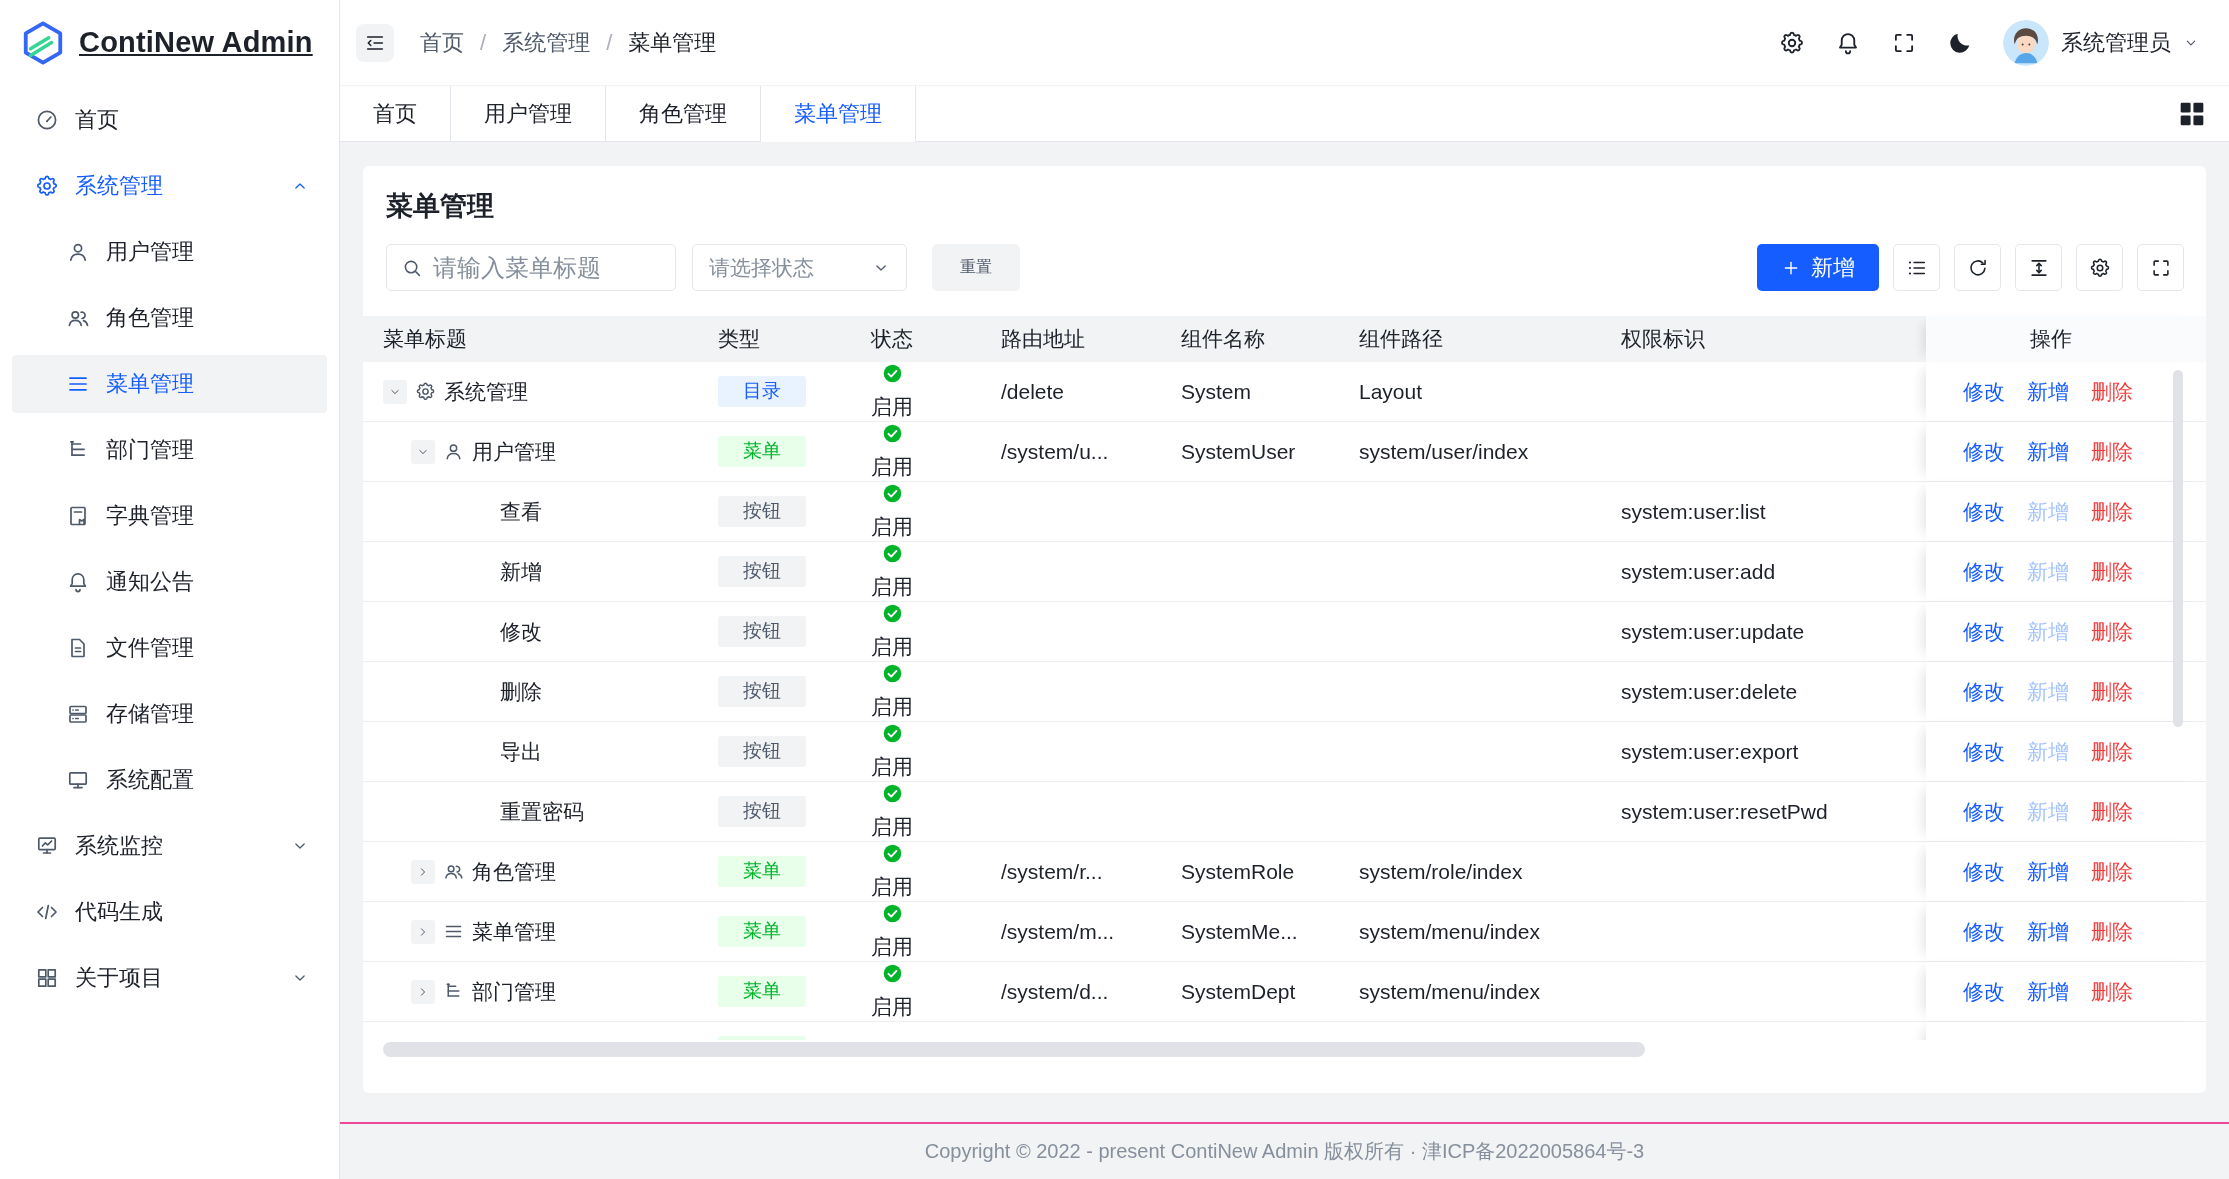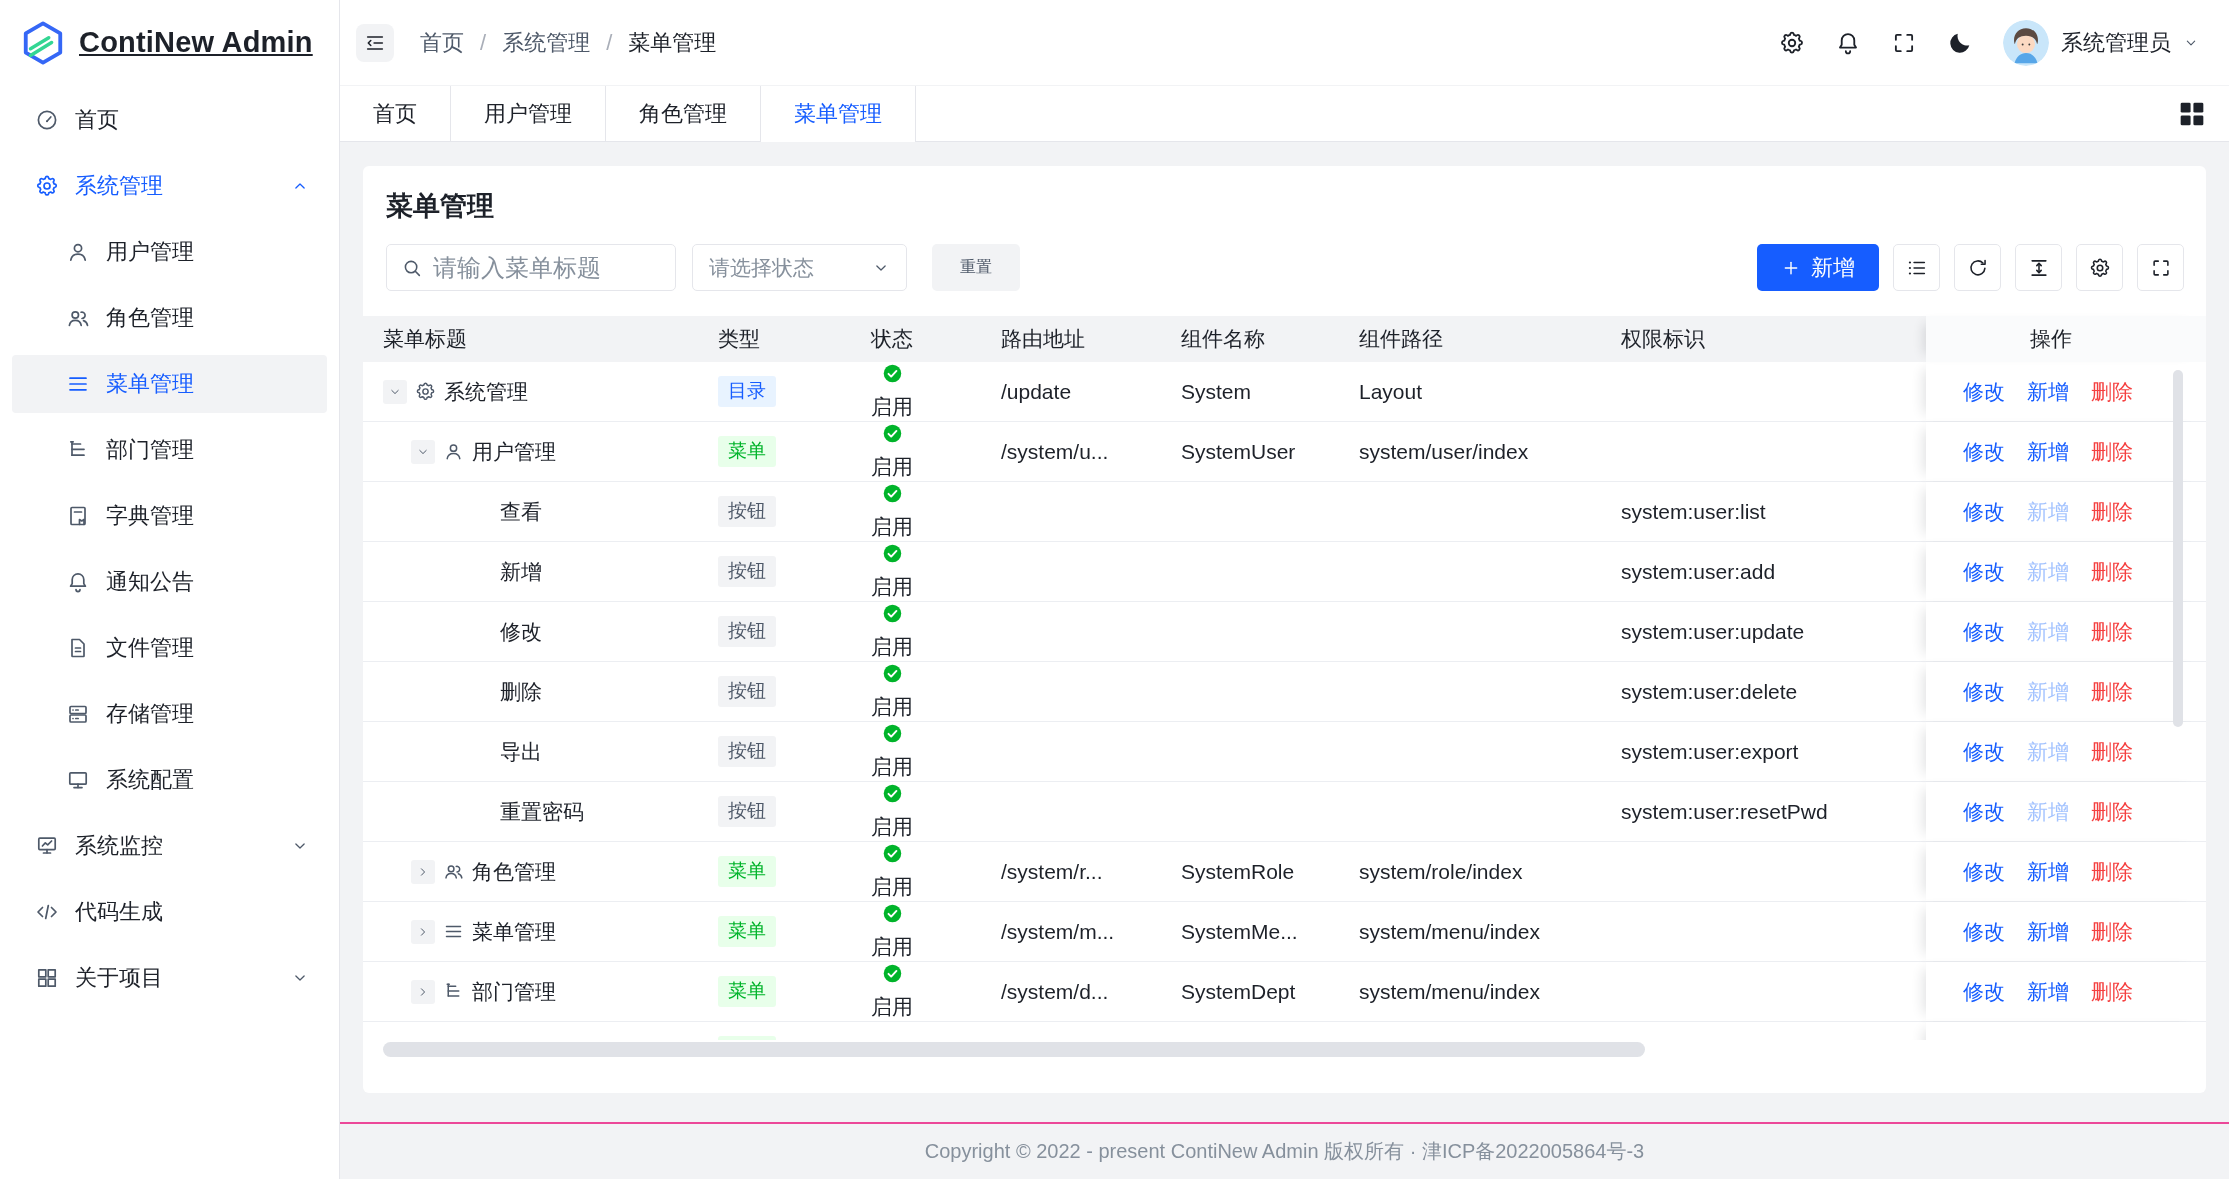--- a/index.html
+++ b/index.html
@@ -81,21 +81,21 @@
   .tr { display:grid; grid-template-columns:340px 148px 130px 180px 178px 262px 325px 280px; height:60px; border-bottom:1px solid #eceef2; background:#fff; }
   .td { display:flex; align-items:center; padding-left:20px; font-size:21px; color:#1d2129; overflow:hidden; white-space:nowrap; }
   .td-type { padding-left:15px; }
   .td-title { padding-left:20px; }
   .indent { flex:none; }
   .expander { width:24px; height:24px; border-radius:3px; background:#f2f3f5; color:#4e5969; display:flex; align-items:center; justify-content:center; margin-right:8px; cursor:pointer; flex:none; }
   .expander svg { width:14px; height:14px; }
   .expander.ghost { visibility:hidden; }
   .row-icon { width:21px; height:21px; color:#4e5969; margin-right:8px; flex:none; }
   .row-icon.ghost { visibility:hidden; }
-  .badge { display:inline-block; padding:4px 10px; border-radius:3px; font-size:19px; line-height:1.2; }
+  .badge { display:inline-block; padding:4px 25px; border-radius:3px; font-size:19px; line-height:1.2; }
   .status-wrap { display:flex; align-items:center; gap:9px;flex-direction:column; }
   .status-wrap .icon { width:21px; height:21px; }
   .td-action { justify-content:center; gap:22px; padding-left:0; padding-right:36px; background:#fff; box-shadow:-10px 0 12px -8px rgba(29,33,41,.14); }
   .act { font-size:21px; cursor:pointer; }
   .act-edit { color:#165dff; }
   .act-add { color:#165dff; }
   .act-add.disabled { color:#a3c3ff; }
   .act-del { color:#f53f3f; }
 
   .hscroll-thumb { position:absolute; left:20px; top:876px; width:1262px; height:15px; border-radius:8px; background:#e0e2e7; cursor:pointer; z-index:3; }
@@ -491,21 +491,21 @@
             <span class="status-wrap">
               <span class="icon">
                 <svg viewBox="0 0 24 24" width="100%" height="100%">
                   <circle cx="12" cy="12" r="10" fill="#00b42a"></circle>
                   <path d="M7.4 12.4l3.1 3.1 6-6.4" stroke="#fff" stroke-width="2.2" fill="none" stroke-linecap="round" stroke-linejoin="round"></path>
                 </svg>
               </span>
               <span>启用</span>
             </span>
           </div>
-          <div class="td">/update</div>
+          <div class="td">/delete</div>
           <div class="td">System</div>
           <div class="td">Layout</div>
           <div class="td"></div>
           <div class="td td-action">
             <span class="act act-edit">修改</span>
             <span class="act act-add">新增</span>
             <span class="act act-del">删除</span>
           </div>
         </div>
         <div class="tr">

